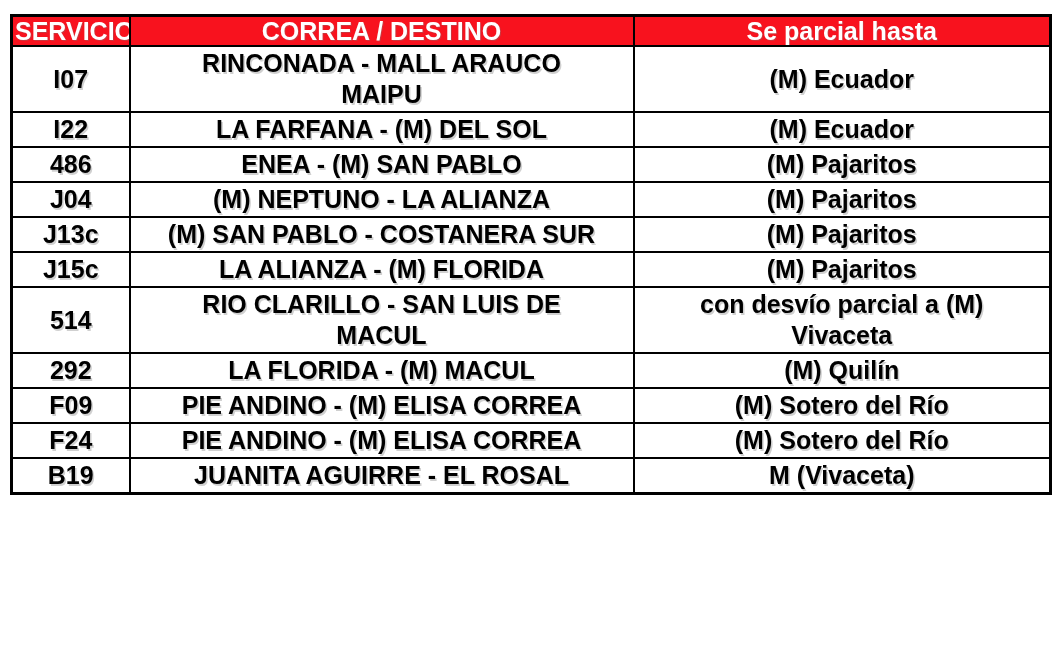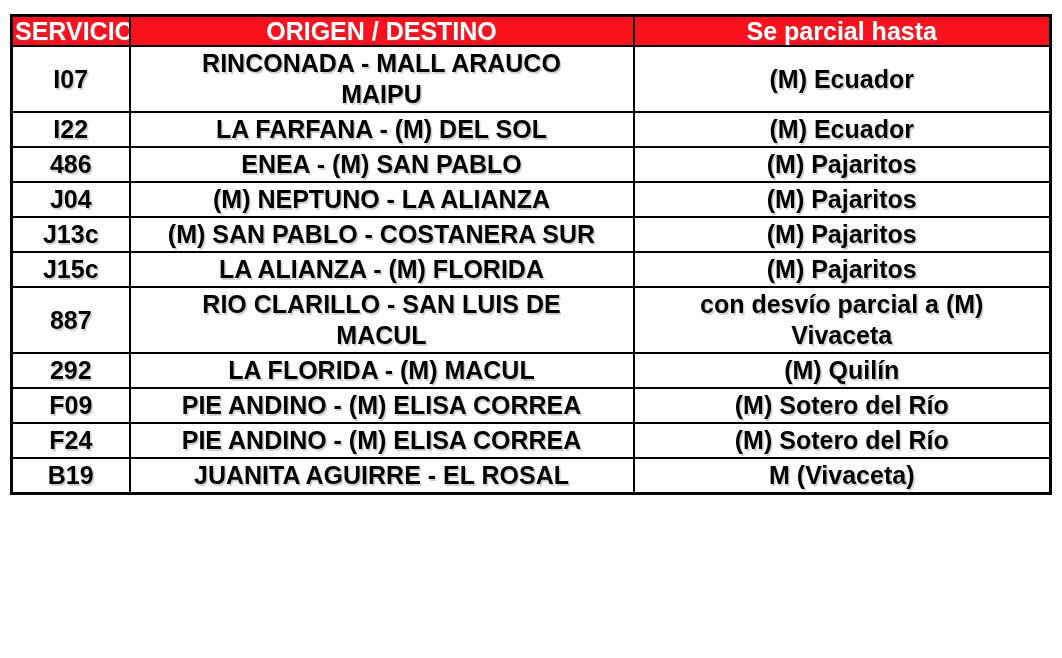--- a/index.html
+++ b/index.html
@@ -65,21 +65,21 @@
 <div class="page">
   <table class="service-table">
     <colgroup>
       <col class="c-servicio">
       <col class="c-origen">
       <col class="c-extiende">
     </colgroup>
     <thead>
       <tr>
         <th>SERVICIO</th>
-        <th>ORIGEN / DESTINO</th>
+        <th>CORREA / DESTINO</th>
         <th>Se parcial hasta</th>
       </tr>
     </thead>
     <tbody id="tbody">
         <tr>
           <td>I07</td>
           <td>RINCONADA - MALL ARAUCO
 MAIPU</td>
           <td>(M) Ecuador</td>
         </tr>
@@ -102,21 +102,21 @@
           <td>J13c</td>
           <td>(M) SAN PABLO - COSTANERA SUR</td>
           <td>(M) Pajaritos</td>
         </tr>
         <tr>
           <td>J15c</td>
           <td>LA ALIANZA - (M) FLORIDA</td>
           <td>(M) Pajaritos</td>
         </tr>
         <tr>
-          <td>887</td>
+          <td>514</td>
           <td>RIO CLARILLO - SAN LUIS DE
 MACUL</td>
           <td>con desvío parcial a (M)
 Vivaceta</td>
         </tr>
         <tr>
           <td>292</td>
           <td>LA FLORIDA - (M) MACUL</td>
           <td>(M) Quilín</td>
         </tr>

